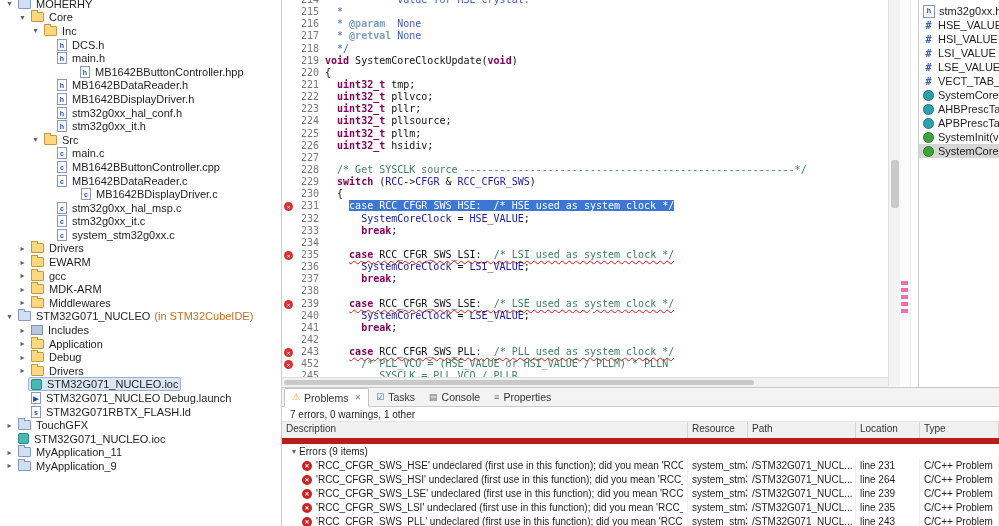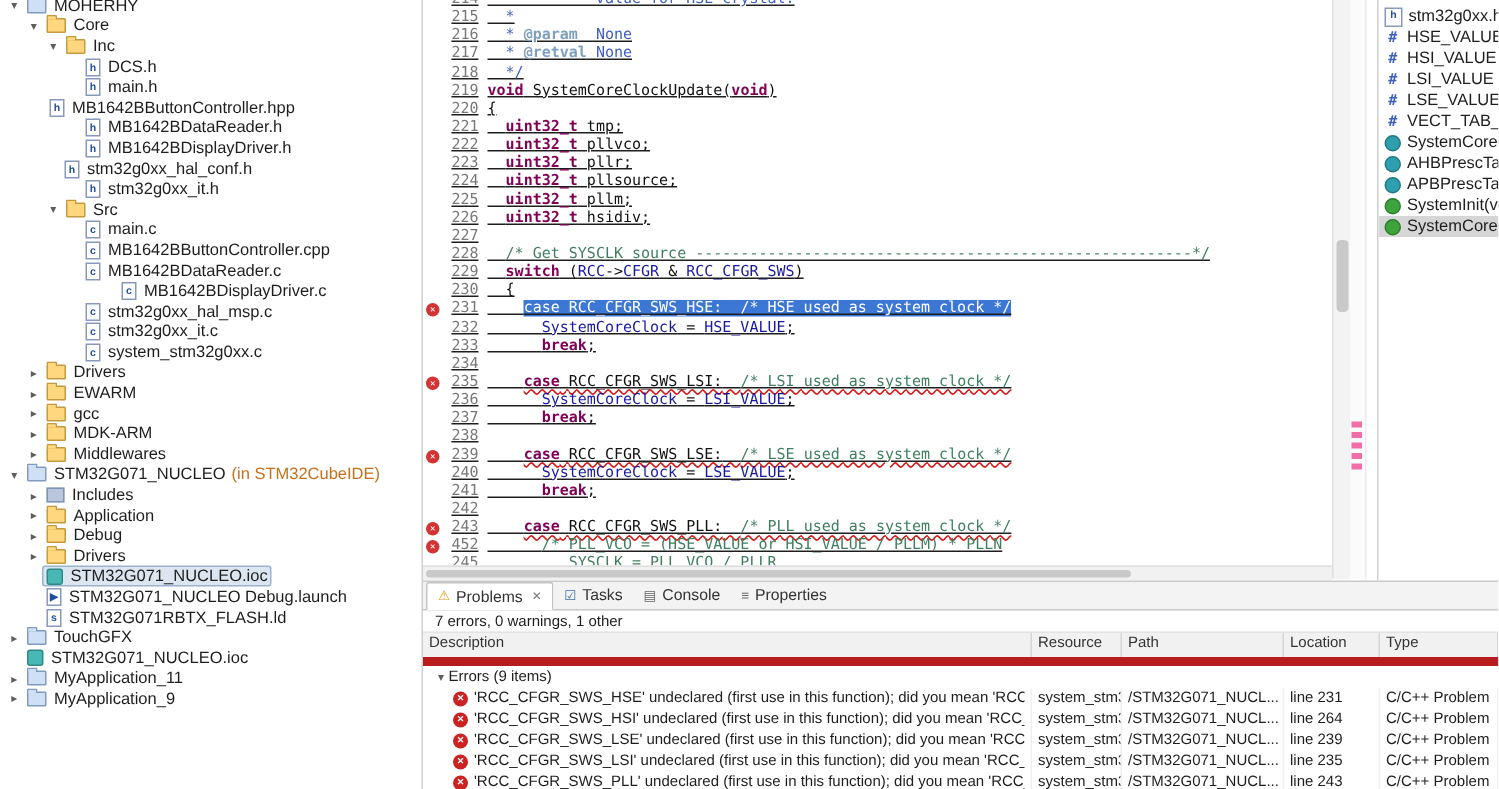--- a/index.html
+++ b/index.html
@@ -24,21 +24,21 @@
   .ic-project::before{background:#cfe0f5;border-color:#7f9cc0;}
   .ic-doc{width:10px;height:12px;background:#fff;border:1px solid #8899bb;font:bold 7px "Liberation Sans",sans-serif;
           color:#1d4f9c;text-align:center;line-height:11px;}
   .ic-ioc{width:11px;height:11px;background:#49b8b4;border:1px solid #2d8a86;border-radius:2px;}
   .ic-includes{width:12px;height:10px;background:#b9c6de;border:1px solid #7f93b5;}
 
   
   .editor{position:absolute;left:282px;top:0;width:606px;height:377px;overflow:hidden;background:#fff;
           font-family:"DejaVu Sans Mono",monospace;}
   #code{margin-top:-6px;}
-  .crow{display:flex;height:12.15px;line-height:12.15px;font-size:10px;text-decoration:underline;}
+  .crow{display:flex;height:12.15px;line-height:12.15px;font-size:10px;}
   .cgut{width:13px;flex:none;text-align:center;}
   .emark{display:inline-block;width:9px;height:9px;border-radius:50%;background:#d23434;color:#fff;
          font-size:6px;line-height:9px;text-align:center;font-weight:bold;margin-top:1px;}
   .cnum{width:24px;flex:none;text-align:right;padding-right:6px;color:#787878;}
   .ctext{white-space:pre;}
   .pl{color:#111;text-align:right;}
   .kw{color:#7f0055;font-weight:bold;}
   .cm{color:#3f7f5f;}
   .dc{color:#3f5fbf;}
   .dt{color:#7f9fbf;font-weight:bold;}
@@ -127,42 +127,42 @@
             <span class="tlbl">DCS.h</span>
           </span>
         </div>
         <div class="trow" style="padding-left: 43px;">
           <span class="arrow"></span>
           <span class="tinner">
             <span class="ic ic-doc">h</span>
             <span class="tlbl">main.h</span>
           </span>
         </div>
-        <div class="trow" style="padding-left: 19px; align-items: flex-end;">
+        <div class="trow" style="padding-left: 66px; align-items: flex-end;">
           <span class="arrow"></span>
           <span class="tinner">
             <span class="ic ic-doc">h</span>
             <span class="tlbl">MB1642BButtonController.hpp</span>
           </span>
         </div>
         <div class="trow" style="padding-left: 43px;">
           <span class="arrow"></span>
           <span class="tinner">
             <span class="ic ic-doc">h</span>
             <span class="tlbl">MB1642BDataReader.h</span>
           </span>
         </div>
         <div class="trow" style="padding-left: 43px;">
           <span class="arrow"></span>
           <span class="tinner">
             <span class="ic ic-doc">h</span>
             <span class="tlbl">MB1642BDisplayDriver.h</span>
           </span>
         </div>
-        <div class="trow" style="padding-left: 29px;">
+        <div class="trow" style="padding-left: 43px;">
           <span class="arrow"></span>
           <span class="tinner">
             <span class="ic ic-doc">h</span>
             <span class="tlbl">stm32g0xx_hal_conf.h</span>
           </span>
         </div>
         <div class="trow" style="padding-left: 43px;">
           <span class="arrow"></span>
           <span class="tinner">
             <span class="ic ic-doc">h</span>

